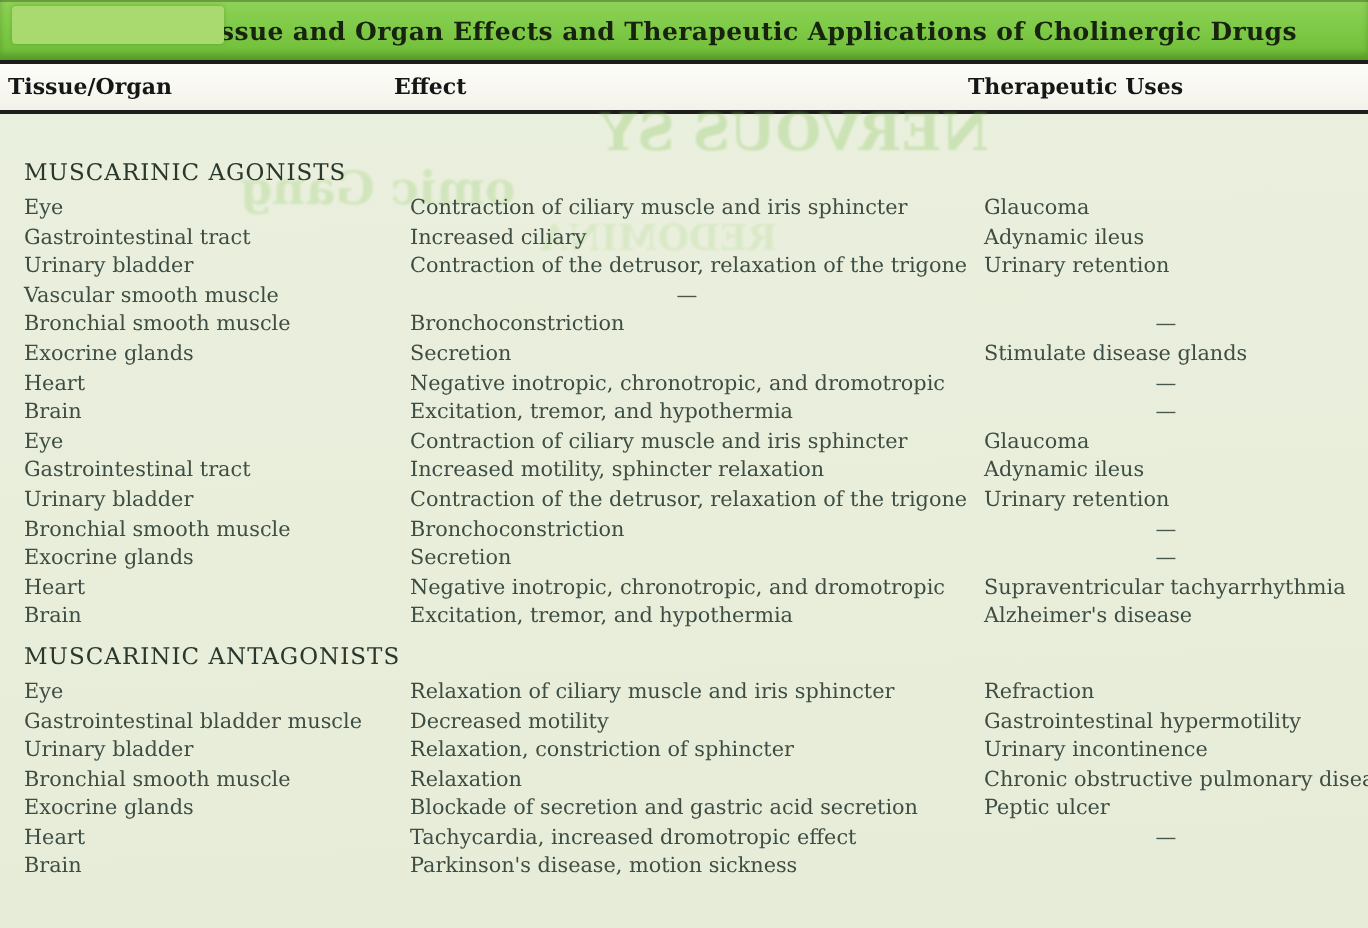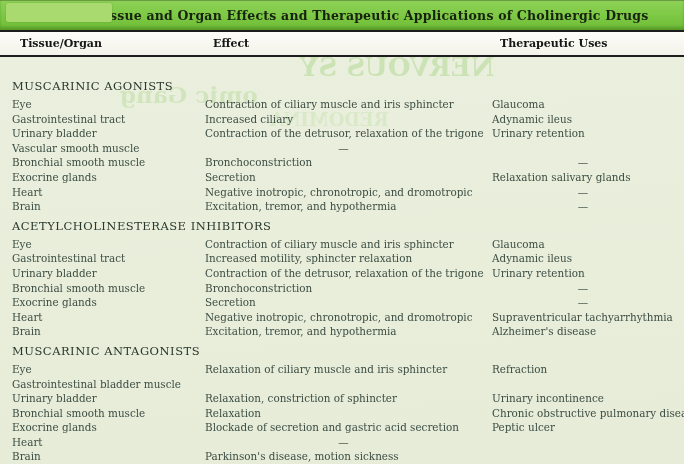--- a/index.html
+++ b/index.html
@@ -39,21 +39,21 @@
     white-space: nowrap;
   }
   
   .col-header-row {
     height: 23px;
     background: linear-gradient(180deg, #fdfdf9 0%, #f3f2ea 100%);
     border-bottom: 2px solid #1d1d1d;
     display: grid;
     grid-template-columns: 193px 287px 1fr;
     align-items: center;
-    padding-left: 20px;
+    padding-left: 4px;
   }
   .col-header {
     font-size: 11px;
     font-weight: bold;
     color: #161616;
     white-space: nowrap;
   }
   
   .table-body {
     position: relative;
@@ -136,33 +136,32 @@
         <div class="tcell dash">—</div>
       </div>
       <div class="trow">
         <div class="tcell">Bronchial smooth muscle</div>
         <div class="tcell">Bronchoconstriction</div>
         <div class="tcell dash">—</div>
       </div>
       <div class="trow">
         <div class="tcell">Exocrine glands</div>
         <div class="tcell">Secretion</div>
-        <div class="tcell">Relaxation salivary glands</div>
+        <div class="tcell">Stimulate disease glands</div>
       </div>
       <div class="trow">
         <div class="tcell">Heart</div>
         <div class="tcell">Negative inotropic, chronotropic, and dromotropic</div>
         <div class="tcell dash">—</div>
       </div>
       <div class="trow">
         <div class="tcell">Brain</div>
         <div class="tcell">Excitation, tremor, and hypothermia</div>
         <div class="tcell dash">—</div>
       </div>
-      <div class="section-heading">ACETYLCHOLINESTERASE INHIBITORS</div>
       <div class="trow">
         <div class="tcell">Eye</div>
         <div class="tcell">Contraction of ciliary muscle and iris sphincter</div>
         <div class="tcell">Glaucoma</div>
       </div>
       <div class="trow">
         <div class="tcell">Gastrointestinal tract</div>
         <div class="tcell">Increased motility, sphincter relaxation</div>
         <div class="tcell">Adynamic ileus</div>
       </div>
@@ -192,38 +191,41 @@
         <div class="tcell">Alzheimer's disease</div>
       </div>
       <div class="section-heading">MUSCARINIC ANTAGONISTS</div>
       <div class="trow">
         <div class="tcell">Eye</div>
         <div class="tcell">Relaxation of ciliary muscle and iris sphincter</div>
         <div class="tcell">Refraction</div>
       </div>
       <div class="trow">
         <div class="tcell">Gastrointestinal bladder muscle</div>
+        <div class="tcell">Decreased motility</div>
+        <div class="tcell">Gastrointestinal hypermotility</div>
       </div>
       <div class="trow">
         <div class="tcell">Urinary bladder</div>
         <div class="tcell">Relaxation, constriction of sphincter</div>
         <div class="tcell">Urinary incontinence</div>
       </div>
       <div class="trow">
         <div class="tcell">Bronchial smooth muscle</div>
         <div class="tcell">Relaxation</div>
         <div class="tcell">Chronic obstructive pulmonary disease</div>
       </div>
       <div class="trow">
         <div class="tcell">Exocrine glands</div>
         <div class="tcell">Blockade of secretion and gastric acid secretion</div>
         <div class="tcell">Peptic ulcer</div>
       </div>
       <div class="trow">
         <div class="tcell">Heart</div>
+        <div class="tcell">Tachycardia, increased dromotropic effect</div>
         <div class="tcell dash">—</div>
       </div>
       <div class="trow">
         <div class="tcell">Brain</div>
         <div class="tcell">Parkinson's disease, motion sickness</div>
       </div>
     </div>
 
 </div>
 

